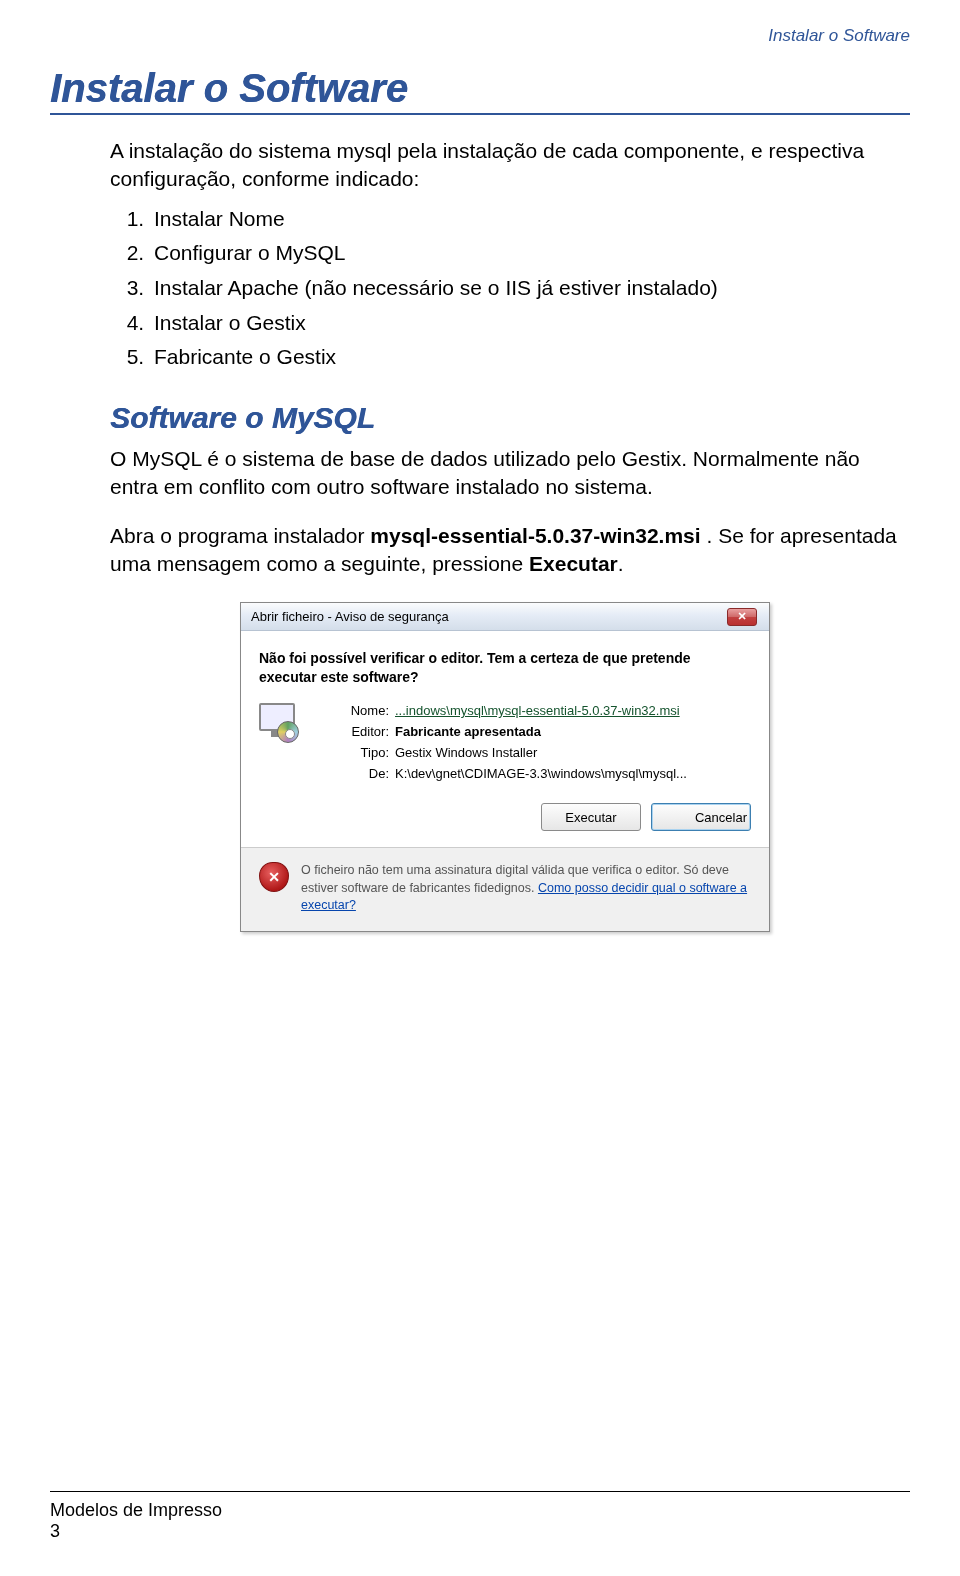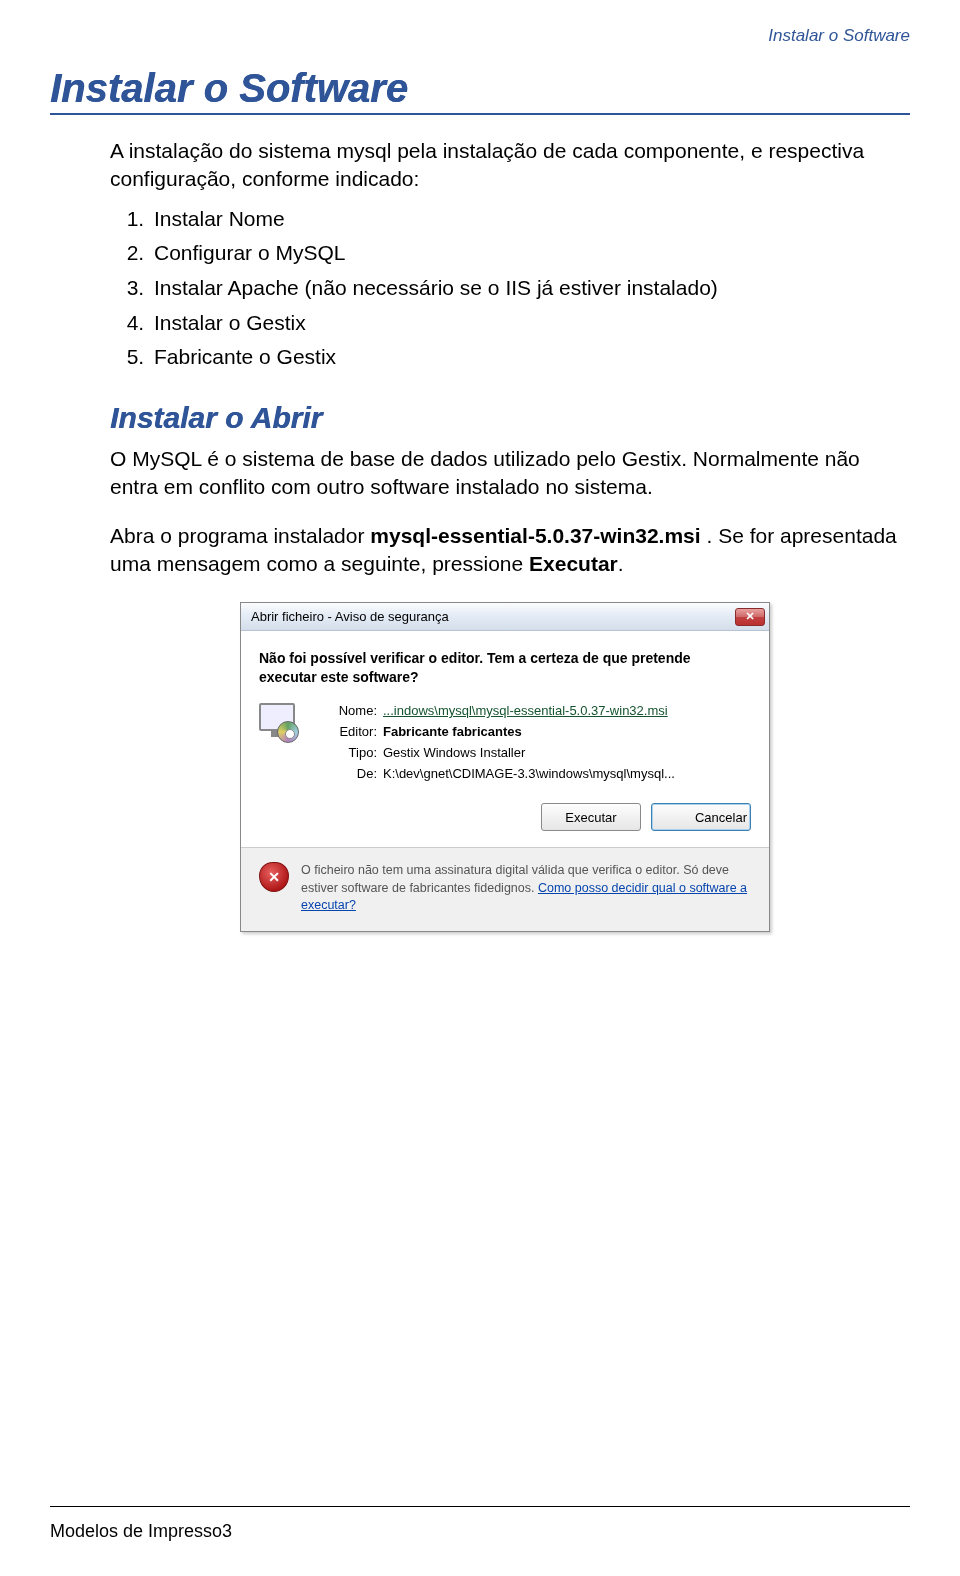--- a/index.html
+++ b/index.html
@@ -75,35 +75,35 @@
     font-family: "Segoe UI", Tahoma, sans-serif;
     font-size: 14px;
     box-shadow: 2px 2px 3px rgba(0,0,0,0.2);
   }
   .titlebar {
     background: linear-gradient(to bottom, #fbfcfd, #e5ecf6 45%, #d4deea);
     height: 28px;
     display: flex;
     align-items: center;
     justify-content: space-between;
-    padding: 0 4px 0 10px;
+    padding: 0 12px 0 10px;
     border-bottom: 1px solid #b7c3d2;
   }
   .titlebar-text { color: #000; font-size: 13px; }
   .close-btn {
     width: 30px; height: 18px;
     background: linear-gradient(to bottom, #e9a0a0, #cf6a6a 48%, #c24040 52%, #b93030);
     border: 1px solid #8a2a2a;
     border-radius: 3px;
     display:flex; align-items:center; justify-content:center;
     color:#fff; font-size: 11px; font-weight:bold;
   }
   .dlg-body { background:#fff; padding: 18px 18px 16px 18px; }
   .dlg-heading { font-weight:bold; font-size: 14px; line-height:1.35; margin-bottom: 16px; }
-  .info-area { display:flex; gap: 14px; }
+  .info-area { display:flex; gap: 26px; }
   .install-icon {
     width: 42px; height: 42px; flex-shrink:0;
     position:relative;
   }
   .install-icon .monitor {
     position:absolute; left:0; top:0;
     width:36px; height:28px;
     border:2px solid #888; background:#eef;
     border-radius:2px;
   }
@@ -153,23 +153,24 @@
   .shield-icon::after{
     content:'✕'; position:absolute; left:0; top:0; width:100%; height:100%;
     display:flex; align-items:center; justify-content:center;
     color:#fff; font-weight:bold; font-size:14px;
   }
   .footer-text { font-size: 12.5px; color:#555; line-height:1.4; }
   .footer-text .link { color:#0645ad; text-decoration: underline; }
 
   .page-footer {
     position:absolute; bottom: 34px; left:50px; right:50px;
-    border-top:1px solid #000; padding-top:14px;
-    display:flex; justify-content:flex-start;
+    border-top:1px solid #000; padding-top:8px;
+    display:flex; justify-content:flex-end;
     font-size: 18px;
+    flex-direction: column;
   }
 </style>
 </head>
 <body>
 
 <div class="header-right">Instalar o Software</div>
 
 <div class="content">
   <h1>Instalar o Software</h1>
 
@@ -177,21 +178,21 @@
     <p class="intro">A instalação do sistema mysql pela instalação de cada componente, e respectiva configuração, conforme indicado:</p>
 
     <ol>
       <li>Instalar Nome</li>
       <li>Configurar o MySQL</li>
       <li>Instalar Apache (não necessário se o IIS já estiver instalado)</li>
       <li>Instalar o Gestix</li>
       <li>Fabricante o Gestix</li>
     </ol>
 
-    <h2>Instalar o Abrir</h2>
+    <h2>Software o MySQL</h2>
 
     <p class="para">O MySQL é o sistema de base de dados utilizado pelo Gestix. Normalmente não entra em conflito com outro software instalado no sistema.</p>
 
     <p class="para">
       <span>Abra o programa instalador </span><span class="bold">mysql-essential-5.0.37-win32.msi</span><span> . Se for apresentada uma mensagem como a seguinte, pressione </span><span class="bold">Executar</span><span>.</span>
     </p>
 
     <div class="dialog-wrap">
       <div class="dialog">
         <div class="titlebar">
@@ -205,21 +206,21 @@
           <div class="info-area">
             <div class="install-icon">
               <div class="monitor"></div>
                 <div class="stand"></div>
                 <div class="disc"></div>
             </div>
             <div class="info-grid">
               <div class="lbl">Nome:</div>
               <div class="val-link">...indows\mysql\mysql-essential-5.0.37-win32.msi</div>
               <div class="lbl">Editor:</div>
-              <div class="val-bold">Fabricante fabricantes</div>
+              <div class="val-bold">Fabricante apresentada</div>
               <div class="lbl">Tipo:</div>
               <div>Gestix Windows Installer</div>
               <div class="lbl">De:</div>
               <div>K:\dev\gnet\CDIMAGE-3.3\windows\mysql\mysql...</div>
             </div>
           </div>
           <div class="btn-row">
             <div class="dlg-btn">Executar</div>
             <div class="dlg-btn default">Cancelar</div>
           </div>

